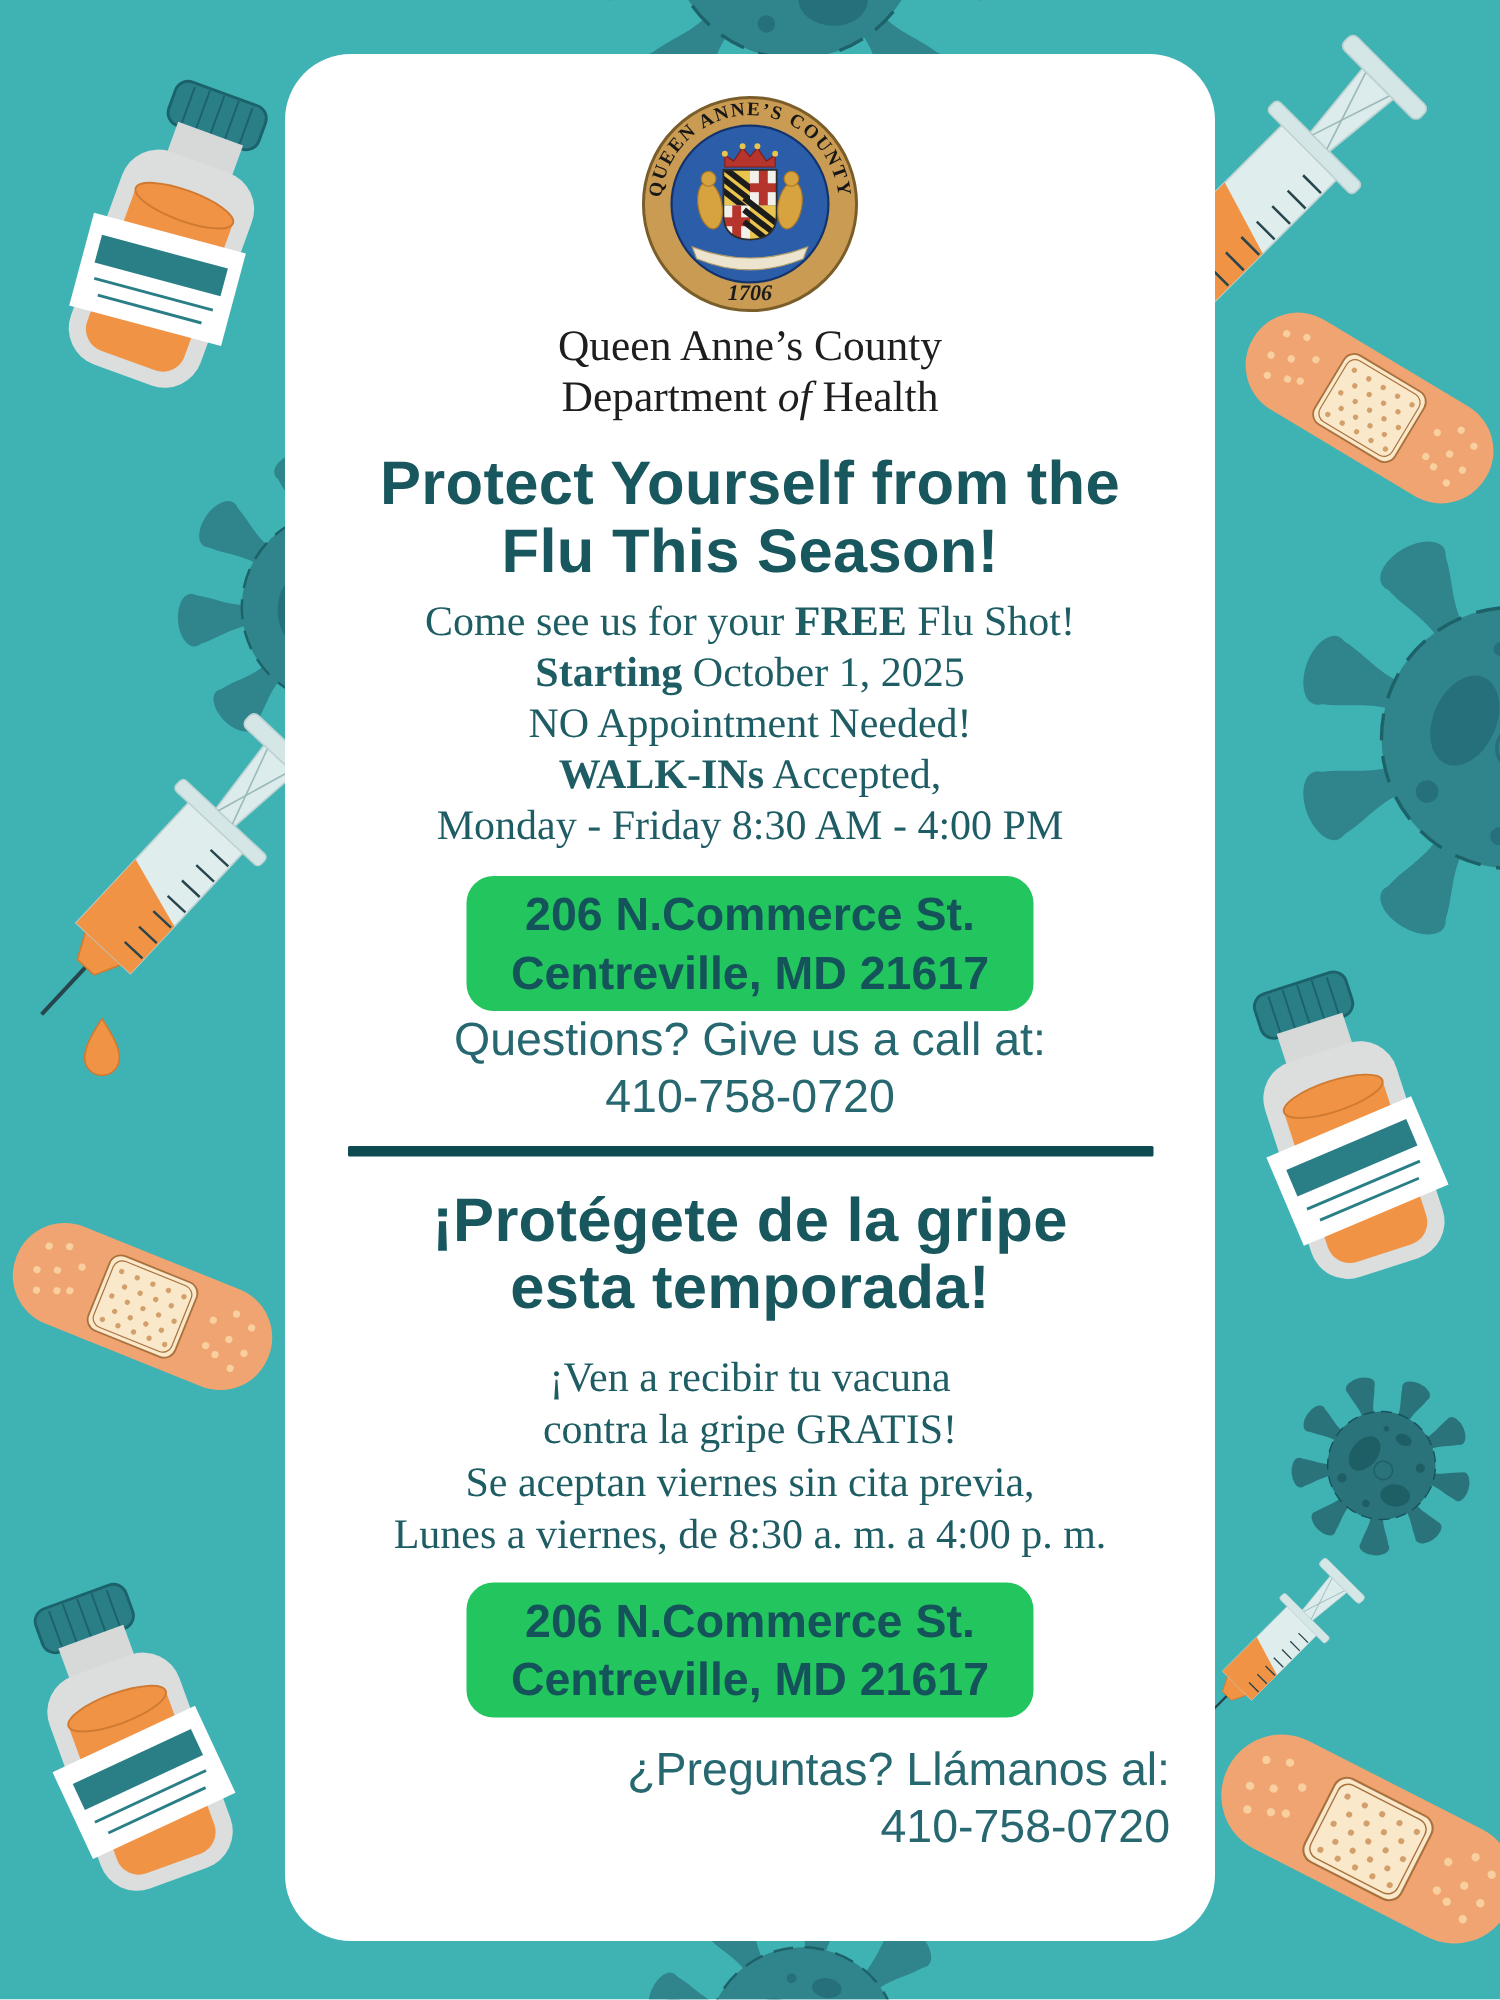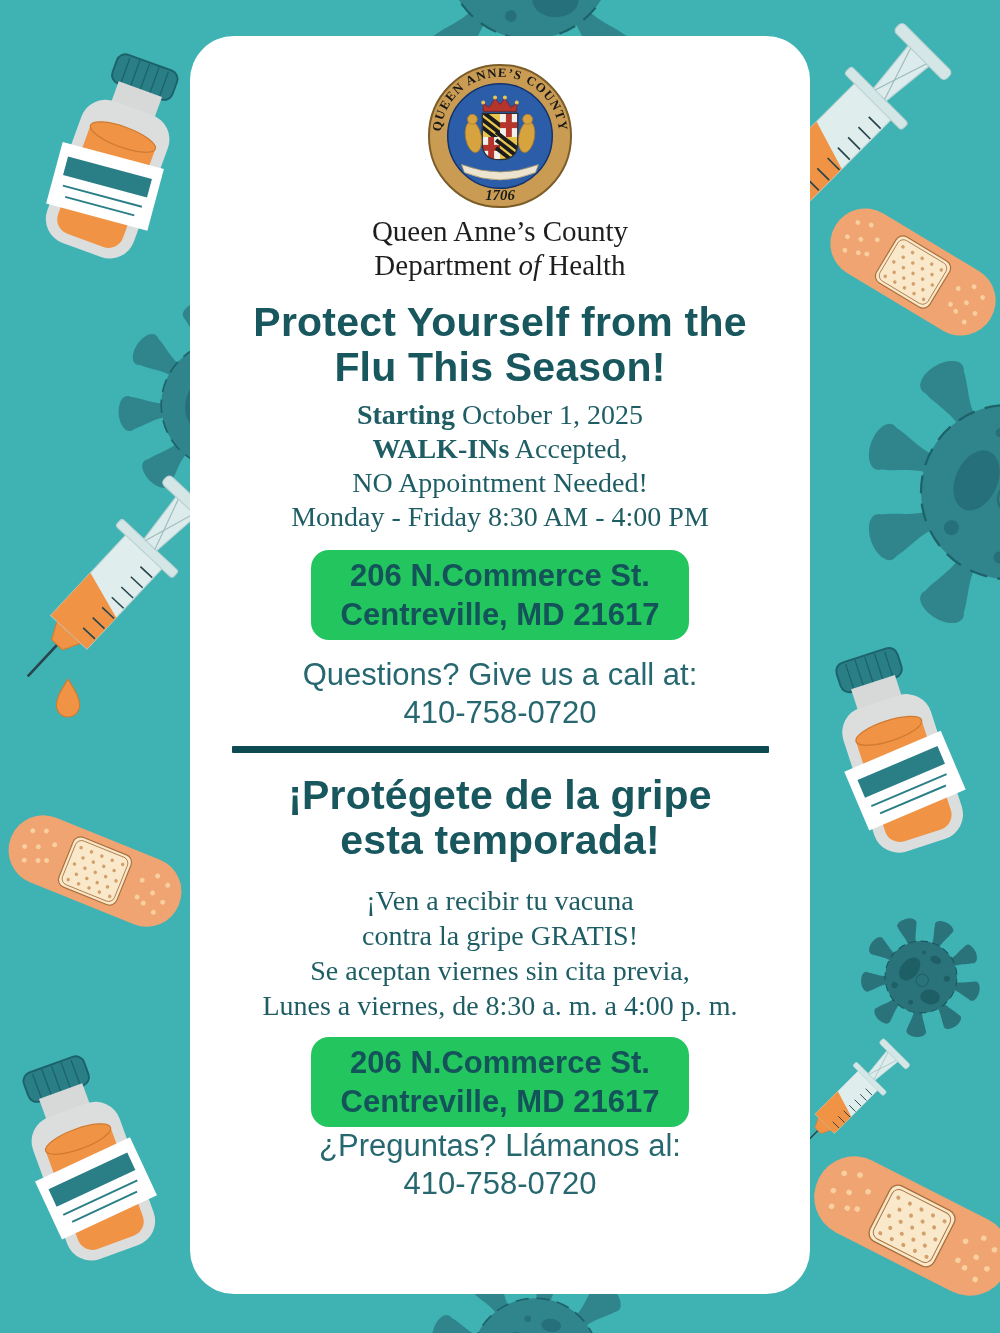--- a/index.html
+++ b/index.html
@@ -18,25 +18,25 @@
   .org-line2{font-family:"Liberation Serif",serif;font-size:29px;line-height:34px;color:#1e1e1e;}
   .org-line2 .it{font-style:italic;}
 
   .headline{font-weight:bold;font-size:41px;line-height:45px;color:#19575e;margin-top:18px;letter-spacing:.2px;}
   .serif-block{font-family:"Liberation Serif",serif;font-size:28px;line-height:34px;color:#1e5d64;margin-top:8px;}
   .serif-block .b{font-weight:bold;}
   .serif-block-es{margin-top:20px;font-size:28px;line-height:35px;}
 
   .badge{display:inline-block;margin-top:16px;background:#22c55e;border-radius:18px;
          padding:6px 30px;font-weight:bold;font-size:31px;line-height:39px;color:#14535a;}
-  .sans-light{font-size:31px;line-height:38px;color:#276870;margin-top:16px;}
+  .sans-light{font-size:31px;line-height:38px;color:#276870;}
   .divider{width:537px;height:7px;background:#0e4a52;margin:14px auto 0 auto;border-radius:1px;}
   .headline-es{margin-top:20px;}
   .badge2{margin-top:14px;}
-  .sans-light2{margin-top:0;}
+  .sans-light2{margin-top:16px;text-align:right;}
 </style>
 </head>
 <body>
 
 <svg width="0" height="0" style="position:absolute" aria-hidden="true">
   <defs>
     <g id="virusShape">
       <g>
         <g transform="rotate(0)">
             <path style="fill:var(--vbody,#2f858b)" d="M-6,-50 C-6,-66 -13,-74 -15,-86 L15,-86 C13,-74 6,-66 6,-50 Z"></path>
@@ -264,23 +264,24 @@
 
       <div class="org-line1">Queen Anne’s County</div>
       <div class="org-line2"><span>Department </span><span class="it">of</span><span> Health</span></div>
 
       <div class="headline">
         <div>Protect Yourself from the</div>
         <div>Flu This Season!</div>
       </div>
 
       <div class="serif-block">
+        <div><span>Come see us for your </span><span class="b">FREE</span><span> Flu Shot!</span></div>
         <div><span></span><span class="b">Starting</span><span> October 1, 2025</span></div>
+        <div><span>NO Appointment Needed!</span><span class="b"></span><span></span></div>
         <div><span></span><span class="b">WALK-INs</span><span> Accepted,</span></div>
-        <div><span>NO Appointment Needed!</span><span class="b"></span><span></span></div>
         <div><span>Monday - Friday 8:30 AM - 4:00 PM</span><span class="b"></span><span></span></div>
       </div>
 
       <div class="badge">
         <div>206 N.Commerce St.</div>
         <div>Centreville, MD 21617</div>
       </div>
 
       <div class="sans-light">
         <div>Questions? Give us a call at:</div>

